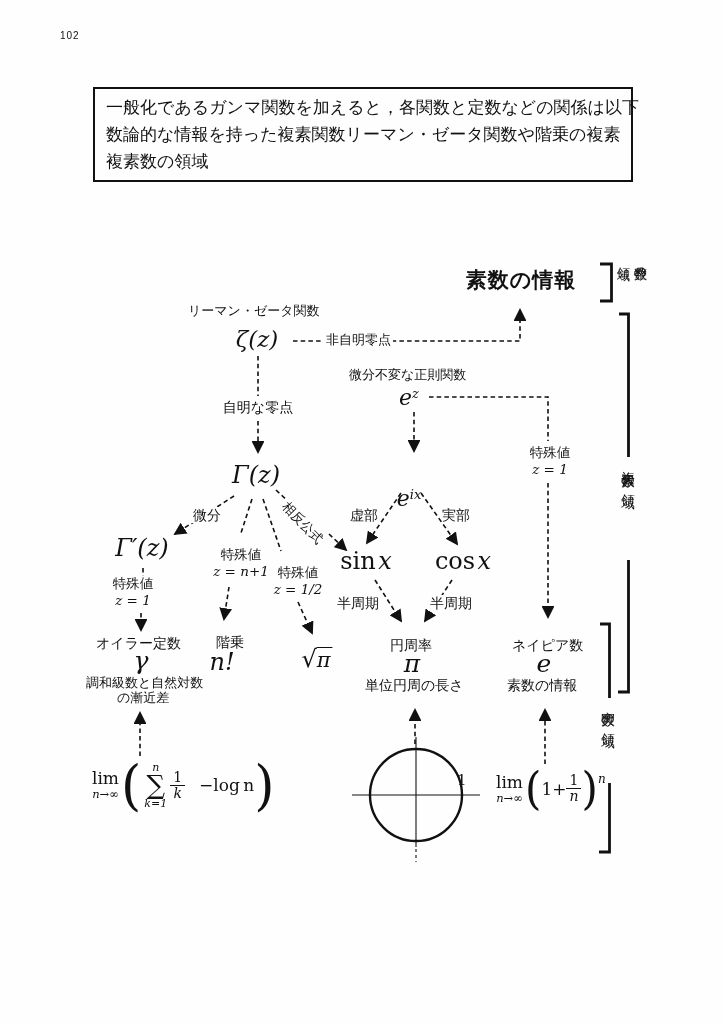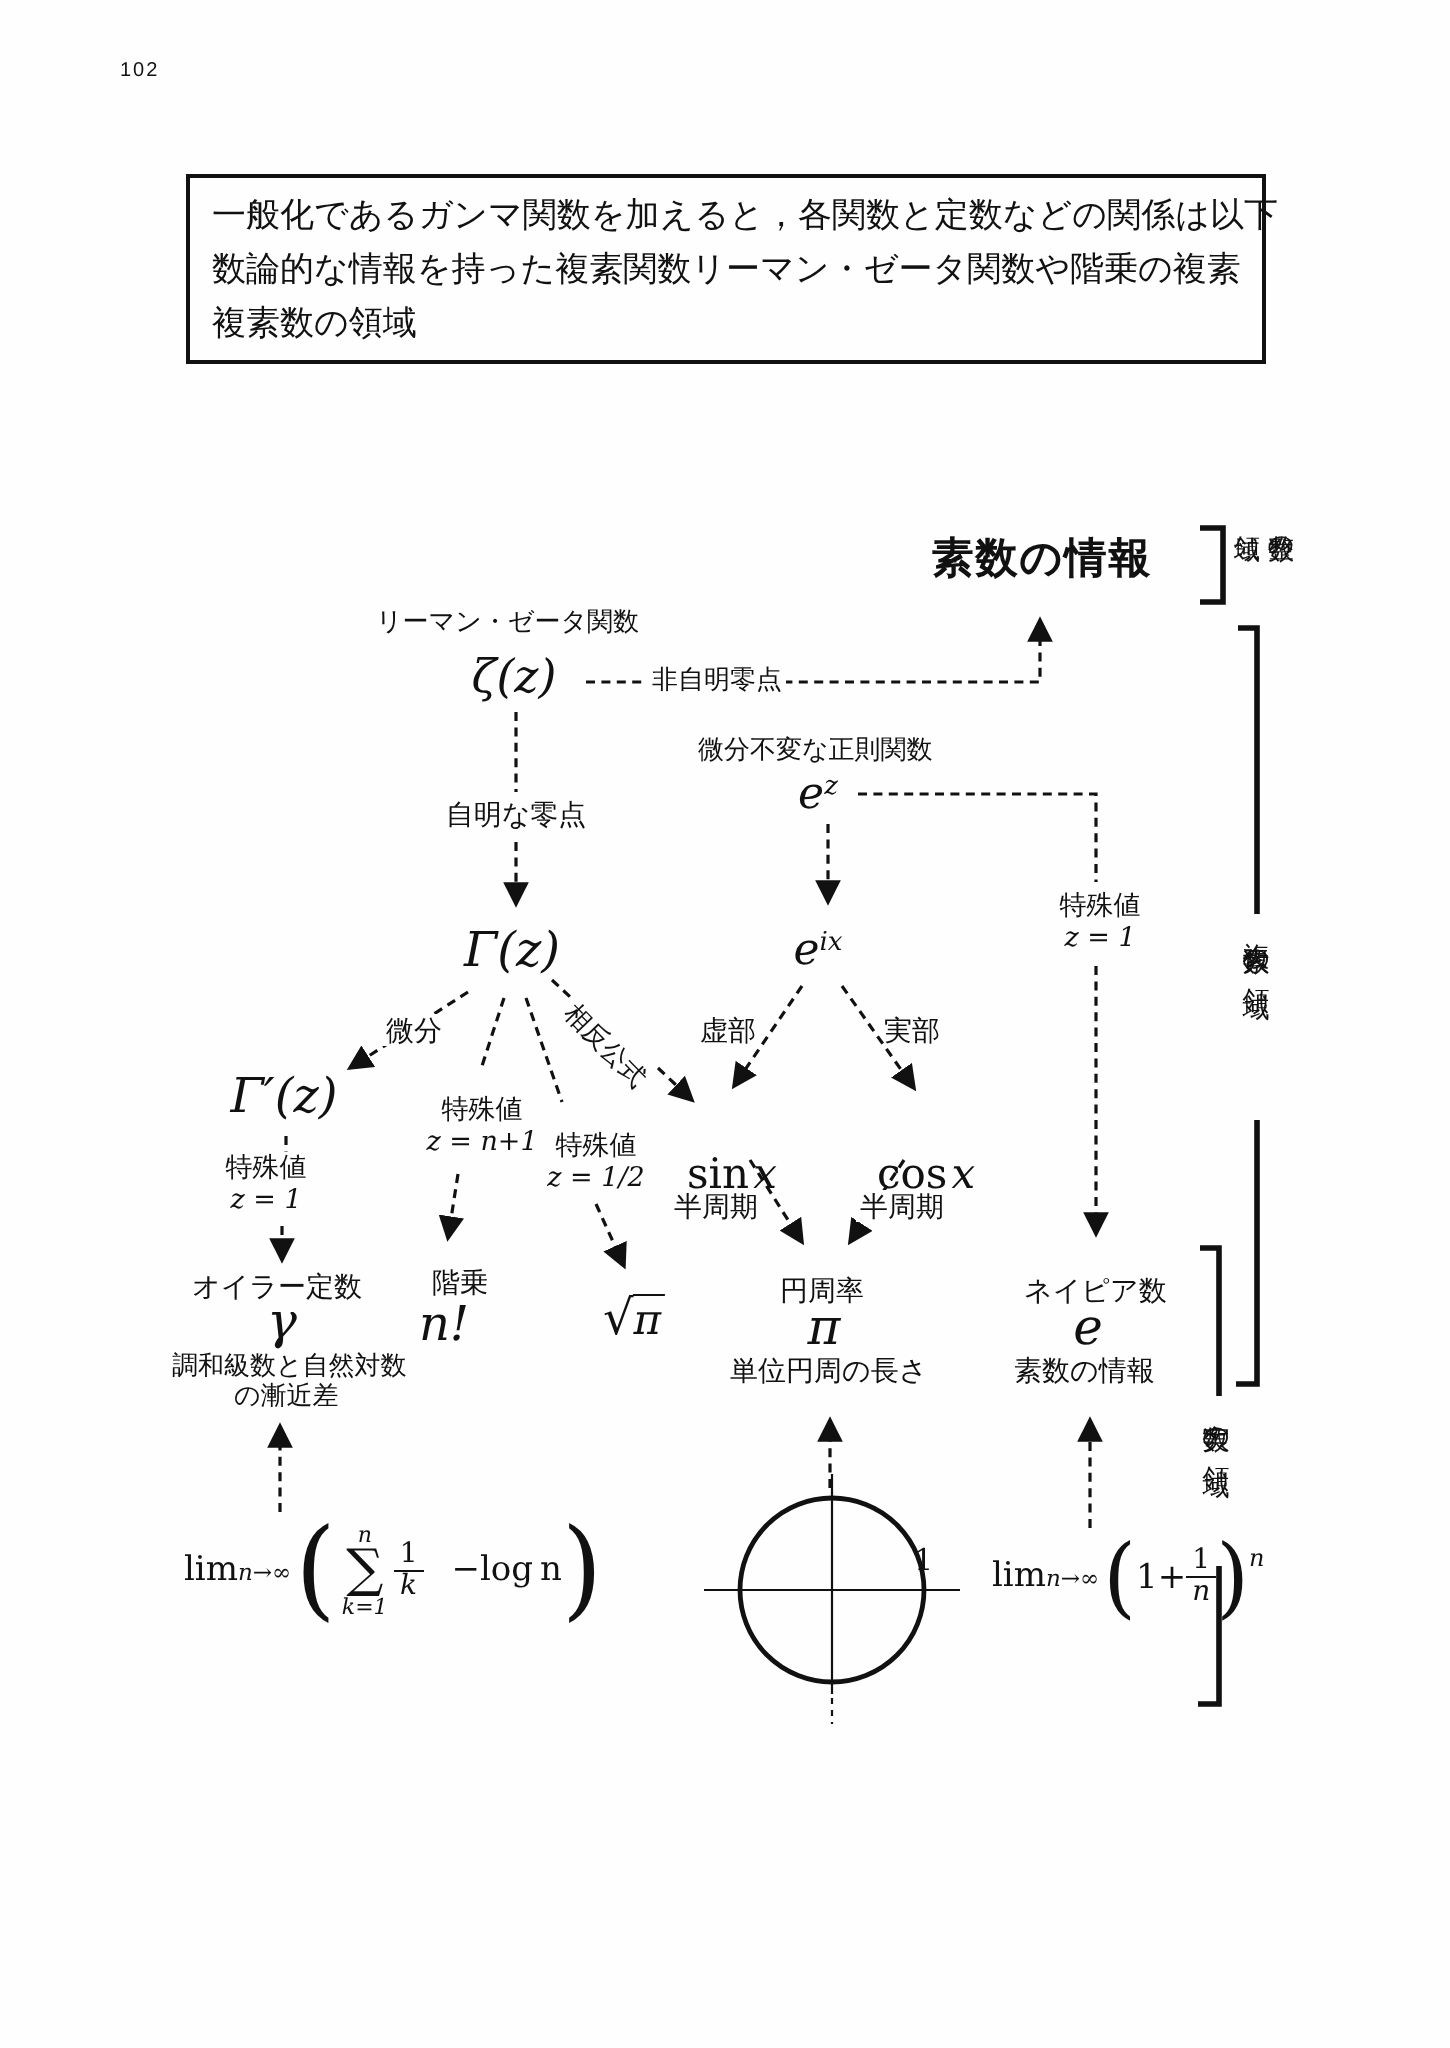--- a/index.html
+++ b/index.html
@@ -14,36 +14,36 @@
   .lbl-s{font-size:13px;color:#111;}
   #page-number{left:60px;top:30px;font-size:10px;letter-spacing:1px;}
   #intro-box{left:93px;top:87px;width:514px;border:2px solid #111;padding:5px 11px;font-size:17px;line-height:27px;}
   #prime-info{font-size:21px;font-weight:600;letter-spacing:1px;}
   .sup{font-size:13px;vertical-align:7px;}
   .node{font-size:24px;}
   .small-two{text-align:center;font-size:13.5px;line-height:16px;}
   .small-two .m{font-size:13.5px;}
   .vert{writing-mode:vertical-rl;text-orientation:upright;letter-spacing:2px;font-size:13.5px;}
   .formula{position:absolute;display:flex;align-items:center;font-family:"DejaVu Serif",serif;}
-  .limblk{display:flex;flex-direction:row;align-items:center;line-height:1;margin-right:2px;}
+  .limblk{display:flex;flex-direction:column;align-items:center;line-height:1;margin-right:2px;}
   .limblk .l1{font-size:17px;font-style:normal;}
   .limblk .l2{font-size:11.5px;font-style:italic;margin-top:2px;}
   .bigp{font-size:52px;font-weight:400;line-height:0.9;transform:scaleY(1.05);font-style:normal;}
   .bigp2{font-size:42px;font-weight:400;line-height:0.9;transform:scaleY(1.05);font-style:normal;}
   .sigblk{display:flex;flex-direction:column;align-items:center;line-height:1;margin:0 3px;}
   .sigblk .s-top{font-size:11px;font-style:italic;}
   .sigblk .s-mid{font-size:26px;font-style:normal;line-height:0.95;}
   .sigblk .s-bot{font-size:11px;font-style:italic;}
   .frac{display:inline-flex;flex-direction:column;align-items:center;line-height:1.1;vertical-align:middle;}
   .frac .num{font-size:14px;font-style:normal;padding:0 3px;}
   .frac .den{font-size:14px;font-style:italic;border-top:1.4px solid #111;padding:0 3px;}
   .mrest{font-size:17px;margin-left:14px;}
   .expsup{font-size:12px;font-style:italic;align-self:flex-start;margin-top:2px;}
   .fn{font-style:normal;}
-  .trig{font-size:21px;margin-top:27px;}
+  .trig{font-size:24px;}
   .const{font-size:25px;}
   .sqrt-rad{font-size:24px;font-style:normal;}
   .sqrt-arg{border-top:1.6px solid #111;font-size:21px;padding:0 2px 0 0;}
 </style>
 </head>
 <body>
 
 <div id="page">
 
   <svg width="725" height="1024" style="position:absolute;left:0;top:0;">
@@ -108,21 +108,21 @@
   <div class="t math cx" style="left:409px;top:385px;font-size:22px;"><span>e</span><span class="sup">z</span></div>
 
   <div class="t jp lbl cx bgw" style="left:258px;top:399px;">自明な零点</div>
 
   <div class="t cx bgw small-two jp" style="left:550px;top:445px;">
     <div>特殊値</div>
     <div class="math m">z = 1</div>
   </div>
 
   <div class="t math cx node" style="left:256px;top:462px;">Γ(z)</div>
-  <div class="t math cx" style="left:409px;top:463px;font-size:22px;"><span>e</span><span class="sup">ix</span></div>
+  <div class="t math cx" style="left:409px;top:486px;font-size:22px;"><span>e</span><span class="sup">ix</span></div>
 
   <div class="t jp lbl bgw" style="left:191px;top:507px;">微分</div>
   <div class="t jp lbl-s bgw" style="left:288px;top:498px;transform:rotate(46deg);transform-origin:left top;">相反公式</div>
   <div class="t jp lbl" style="left:350px;top:507px;">虚部</div>
   <div class="t jp lbl" style="left:442px;top:507px;">実部</div>
 
   <div class="t math cx node" style="left:142px;top:535px;">Γ′(z)</div>
 
   <div class="t cx bgw small-two jp" style="left:133px;top:576px;">
     <div>特殊値</div>

